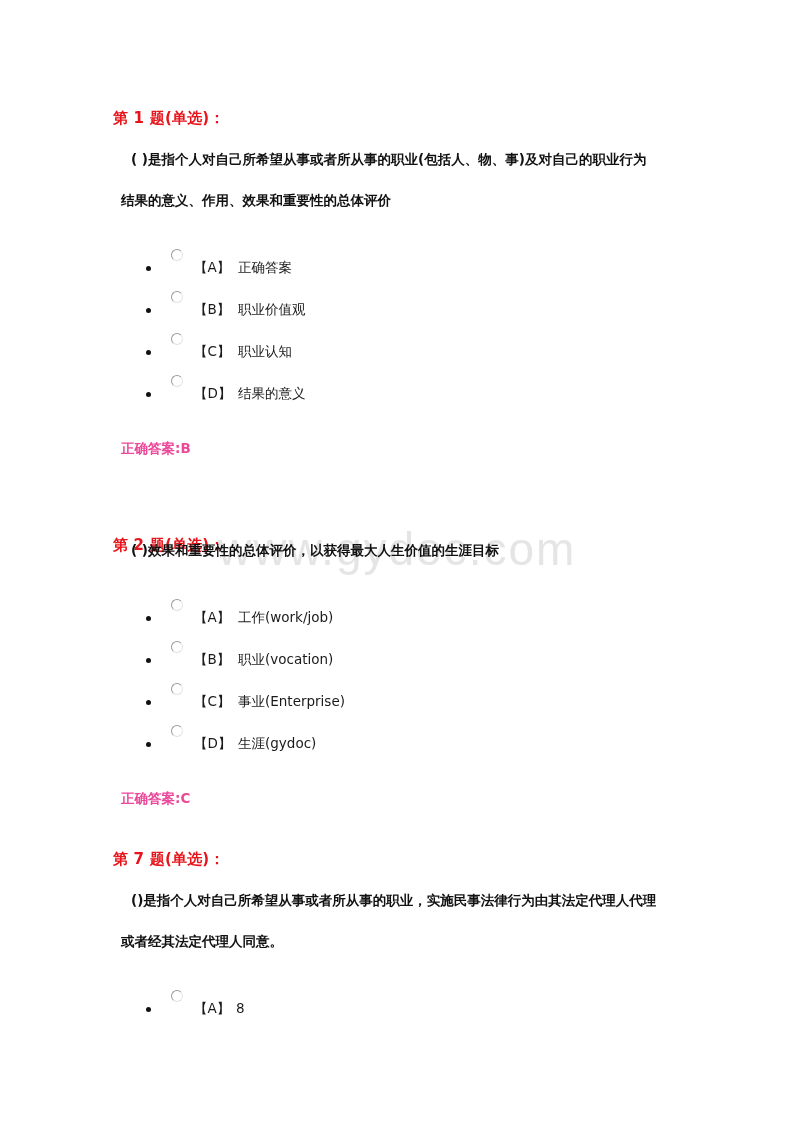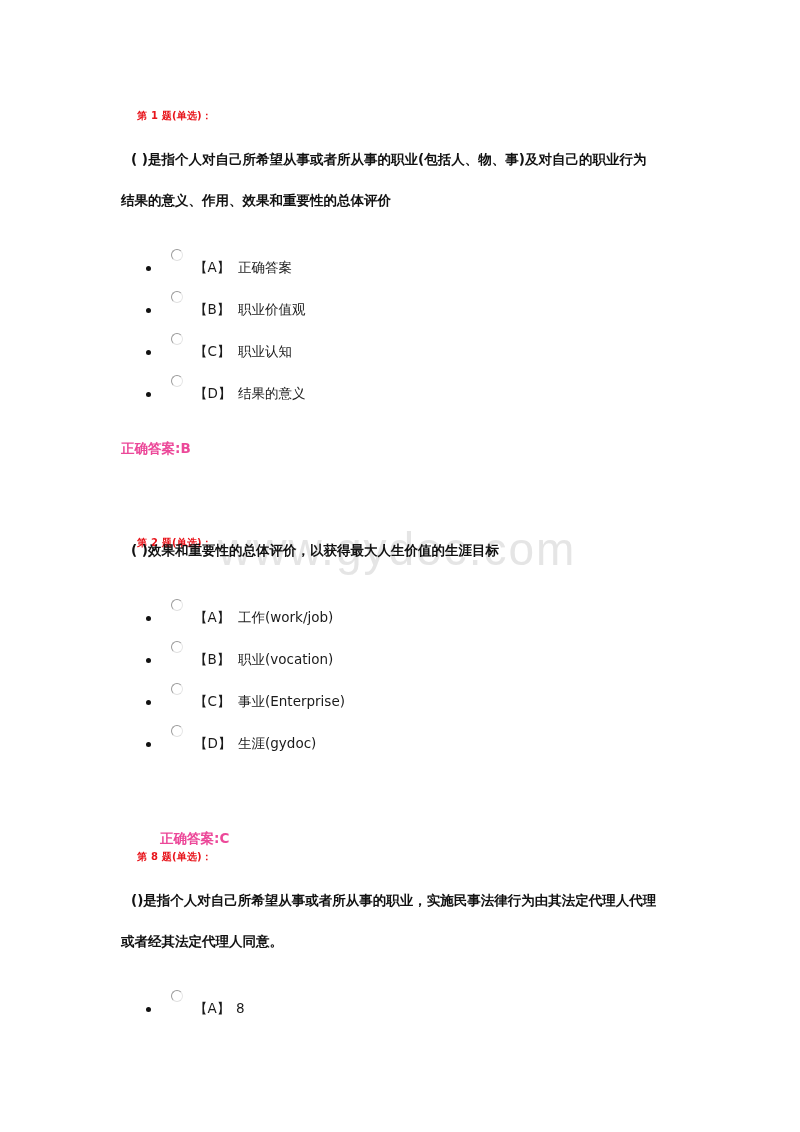--- a/index.html
+++ b/index.html
@@ -16,22 +16,22 @@
       color: #111111;
     }
     .page {
       position: absolute;
       left: 0; top: 0;
       width: 800px;
       height: 1132px;
     }
     .q-header {
       position: absolute;
-      left: 137px;
-      font-size: 10px;
+      left: 113px;
+      font-size: 15px;
       font-weight: bold;
       color: #e8141b;
       white-space: nowrap;
       letter-spacing: 0.2px;
     }
     .q-line {
       position: absolute;
       font-size: 13.5px;
       font-weight: bold;
       color: #111111;
@@ -162,25 +162,25 @@
       <span class="letter">【C】</span>
       <span class="text">事业(Enterprise)</span>
     </div>
     <div class="option" style="top:734px;">
       <span class="bullet"></span>
       <span class="radio"></span>
       <span class="letter">【D】</span>
       <span class="text">生涯(gydoc)</span>
     </div>
 
-    <div class="answer" style="top:830px;margin-left:39px;">正确答案:C</div>
+    <div class="answer" style="top:790px;">正确答案:C</div>
   </section>
 
   <section>
-    <div class="q-header" style="top:850px;">第 8 题(单选)：</div>
+    <div class="q-header" style="top:850px;">第 7 题(单选)：</div>
     <div class="q-line" style="left:131px; top:892px;">()是指个人对自己所希望从事或者所从事的职业，实施民事法律行为由其法定代理人代理</div>
     <div class="q-line" style="left:121px; top:933px;">或者经其法定代理人同意。</div>
 
     <div class="option" style="top:999px;">
       <span class="bullet"></span>
       <span class="radio"></span>
       <span class="letter">【A】</span>
       <span class="text" style="left:92px;">8</span>
     </div>
   </section>

